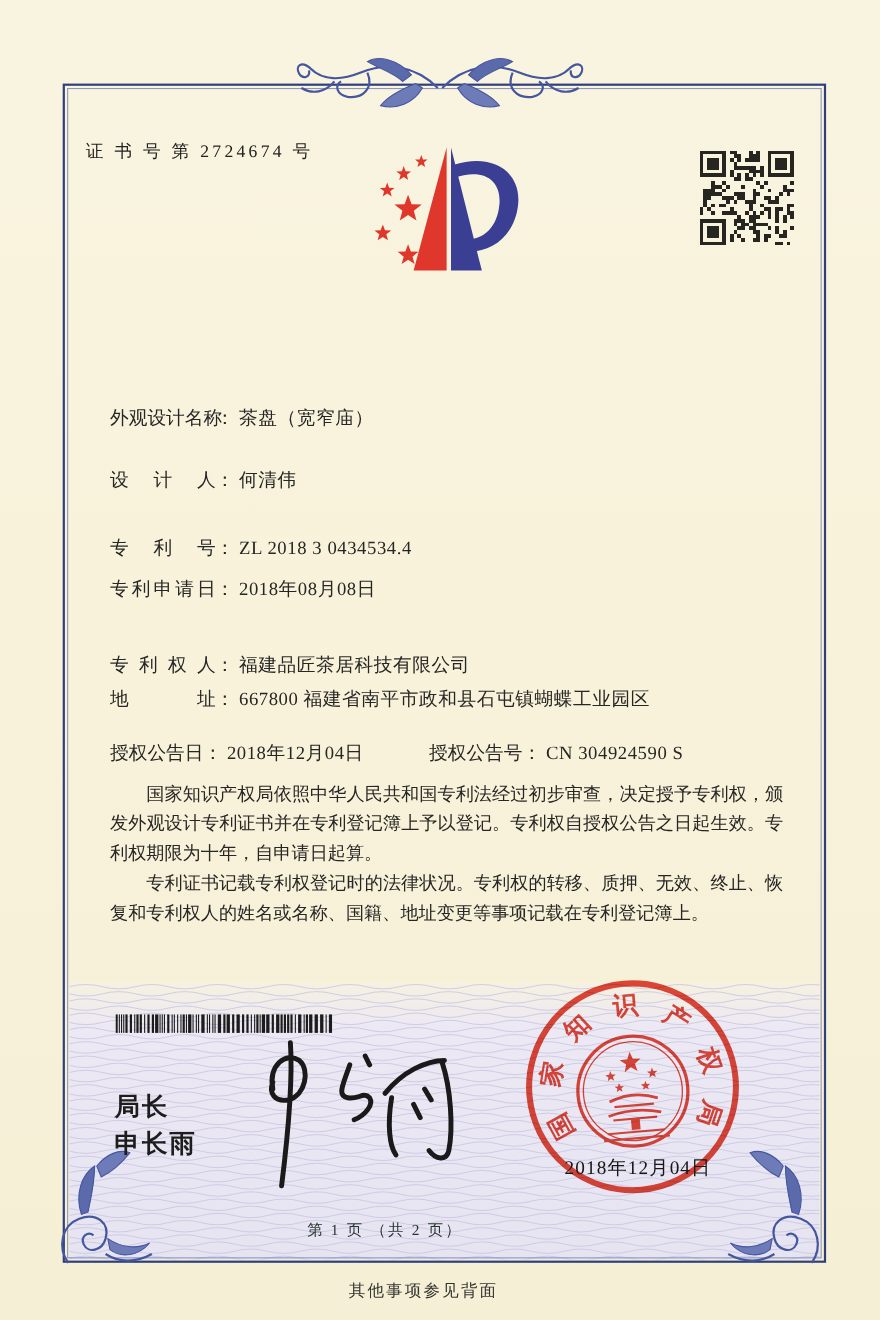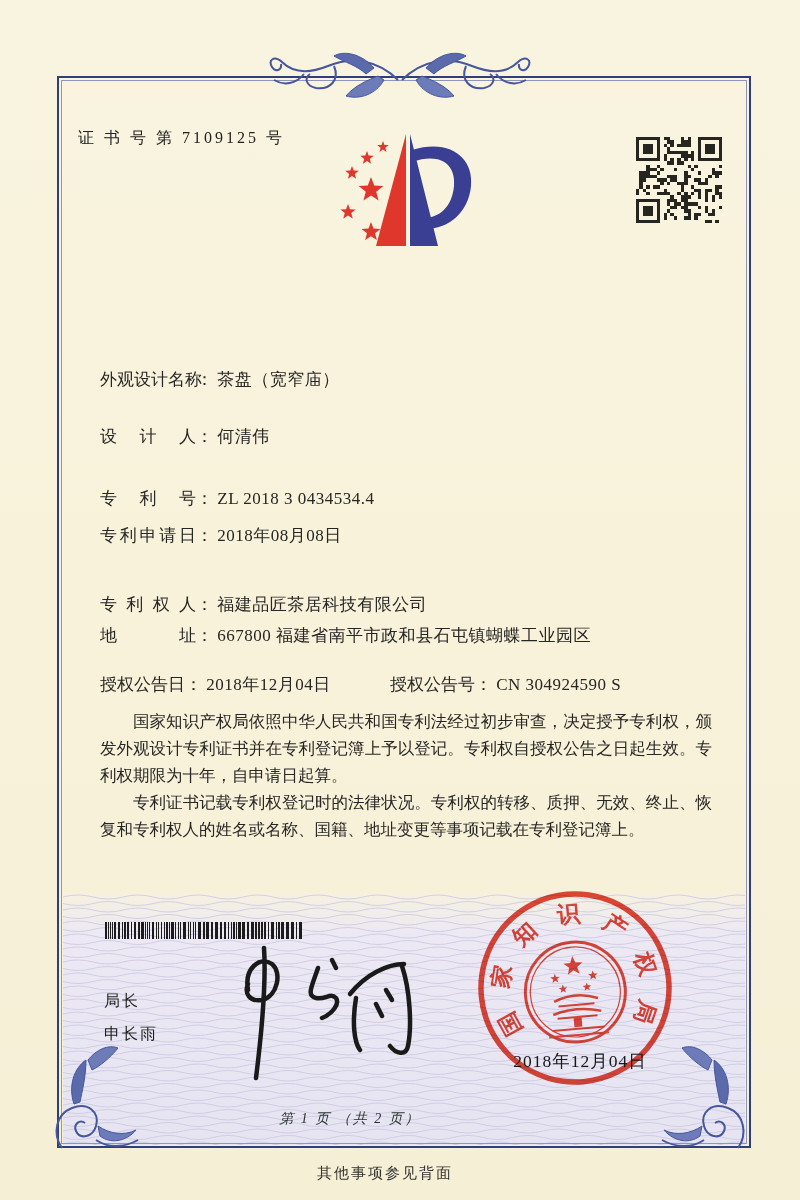--- a/index.html
+++ b/index.html
@@ -20,29 +20,29 @@
   .title{position:absolute;left:57px;top:256px;width:690px;margin:0;text-align:center;
          font-size:39px;font-weight:bold;letter-spacing:7px;color:#161616;z-index:3;}
   .frow{position:absolute;left:100px;width:620px;font-size:17px;color:#262624;z-index:3;white-space:nowrap;}
   .flabel{display:inline-block;width:96px;text-align:justify;text-align-last:justify;vertical-align:bottom;}
   .fcolon{display:inline-block;}
   .fvalue{letter-spacing:.5px;}
   .frow2{position:absolute;left:0;display:inline-block;}
   .para{position:absolute;left:100px;width:612px;font-size:16.5px;line-height:27px;
         text-align:justify;text-indent:2em;color:#262624;z-index:3;}
   .barcode{position:absolute;left:105px;top:922px;width:197px;height:17px;z-index:4;}
-  .officer{position:absolute;left:104px;font-size:16px;font-weight:400;color:#1d1d1d;
+  .officer{position:absolute;left:104px;font-size:23px;font-weight:700;color:#1d1d1d;
            font-family:"Liberation Sans","DejaVu Sans",sans-serif;z-index:4;letter-spacing:2px;}
   .signature{position:absolute;left:220px;top:938px;width:210px;height:152px;z-index:4;}
   .seal{position:absolute;left:475px;top:888px;width:200px;height:200px;z-index:3;
         transform:rotate(-5deg);opacity:.93;mix-blend-mode:multiply;}
   .seal-date{position:absolute;left:470px;top:1049px;width:220px;text-align:center;
              font-size:17.5px;color:#181818;letter-spacing:1px;z-index:4;}
   .page-info{position:absolute;left:0;top:1110px;width:700px;text-align:center;
-             font-size:14px;color:#27352f;letter-spacing:2px;z-index:3;font-style:italic;}
+             font-size:14px;color:#27352f;letter-spacing:2px;z-index:3;}
   .back-note{position:absolute;left:0;top:1164px;width:770px;text-align:center;
              font-size:15px;color:#33332f;letter-spacing:2px;z-index:3;}
   .orn{position:absolute;z-index:3;pointer-events:none;}
   #orn-top{left:268px;top:50px;width:264px;height:58px;}
   #orn-bl{left:50px;top:1040px;width:90px;height:120px;}
   #orn-br{left:660px;top:1040px;width:90px;height:120px;}
 </style>
 </head>
 <body>
 
@@ -119,21 +119,21 @@
     <use href="#half-orn"></use>
       <use href="#half-orn" transform="scale(-1,1)"></use>
   </svg>
   <svg id="orn-bl" class="orn" viewBox="0 0 90 120">
     <use href="#corner-orn"></use>
   </svg>
   <svg id="orn-br" class="orn" viewBox="0 0 90 120">
     <use href="#corner-orn" transform="scale(-1,1) translate(-90,0)"></use>
   </svg>
 
-  <div class="cert-no">证 书 号 第 7109125 号</div>
+  <div class="cert-no">证 书 号 第 2724674 号</div>
 
   <svg class="logo" viewBox="0 0 140 124">
     <path d="M66,6 L66,118 L36,118 Z" fill="#e0372c"></path>
     <path d="M70,6 L98,118 L70,118 Z" fill="#3a3f94"></path>
     <path d="M72,22 C110,10 134,30 131,58 C128,90 100,106 76,99 L78,90 C98,92 112,80 114,58 C116,36 100,24 72,34 Z" fill="#3a3f94"></path>
     <g id="logo-stars">
         <path d="M43.0,13.0L44.5,17.0L48.7,17.1L45.4,19.8L46.5,23.9L43.0,21.5L39.5,23.9L40.6,19.8L37.3,17.1L41.5,17.0Z" fill="#e0372c"></path>
         <path d="M27.0,23.0L28.7,27.6L33.7,27.8L29.8,30.9L31.1,35.7L27.0,32.9L22.9,35.7L24.2,30.9L20.3,27.8L25.3,27.6Z" fill="#e0372c"></path>
         <path d="M12.0,38.0L13.7,42.6L18.7,42.8L14.8,45.9L16.1,50.7L12.0,47.9L7.9,50.7L9.2,45.9L5.3,42.8L10.3,42.6Z" fill="#e0372c"></path>
         <path d="M31.0,49.0L34.2,57.6L43.4,58.0L36.2,63.7L38.6,72.5L31.0,67.5L23.4,72.5L25.8,63.7L18.6,58.0L27.8,57.6Z" fill="#e0372c"></path>

